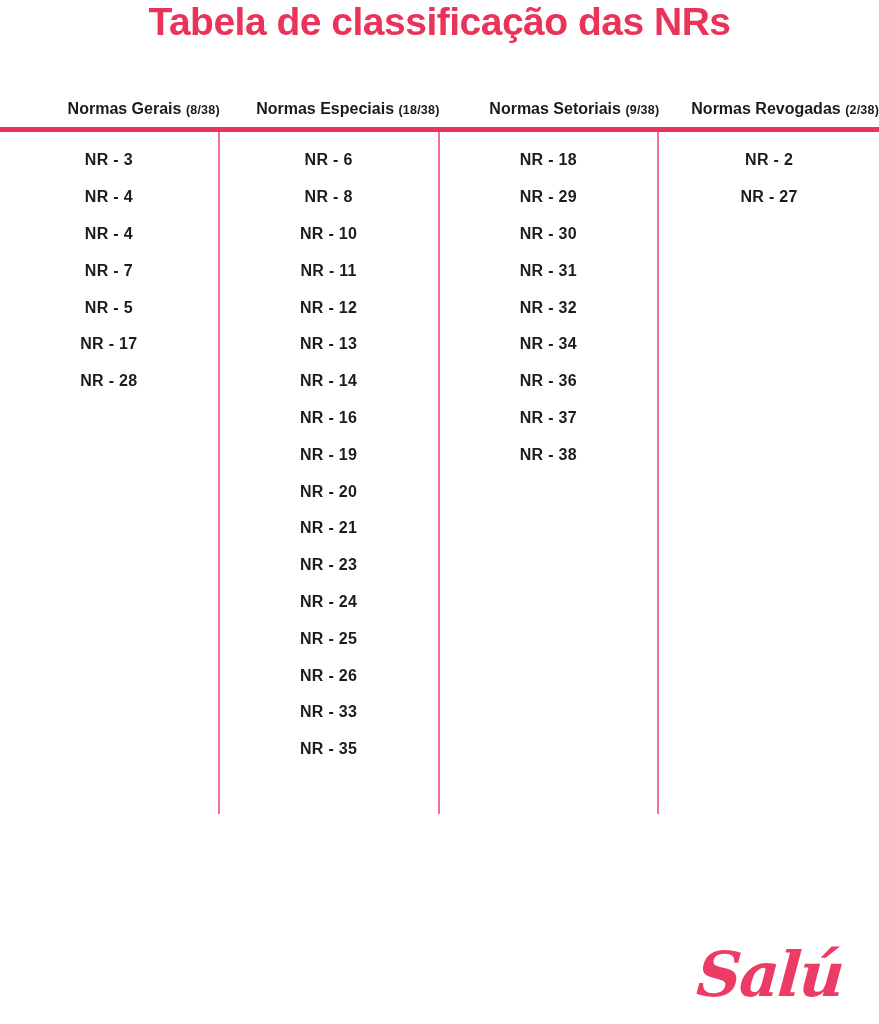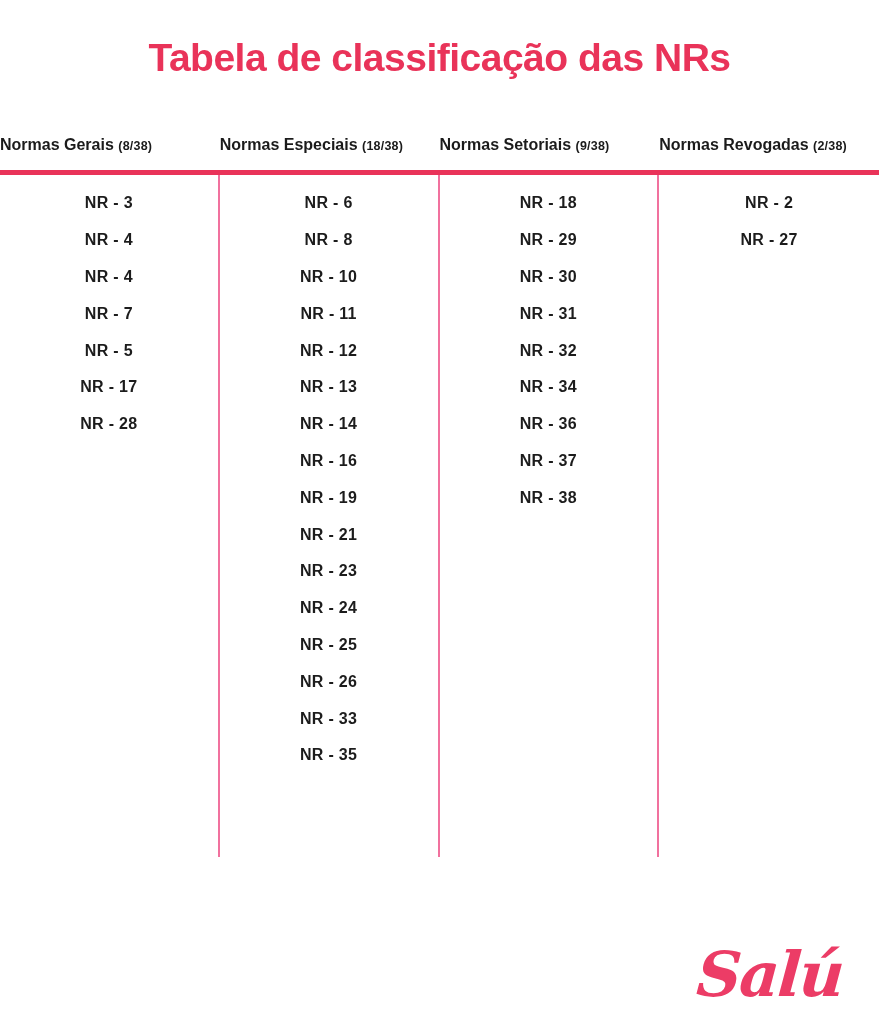--- a/index.html
+++ b/index.html
@@ -7,38 +7,37 @@
   .page {
     position: relative;
     width: 879px;
     height: 1024px;
     background: #ffffff;
     overflow: hidden;
     font-family: "Liberation Sans", sans-serif;
     color: #1b1b1b;
   }
   .title {
-    margin-top: 36px;
     text-align: center;
     font-size: 39px;
     font-weight: 800;
     letter-spacing: -0.5px;
     color: #e93359;
   }
   .headers {
     display: grid;
     grid-template-columns: repeat(4, 1fr);
     margin-top: 56px;
     align-items: end;
   }
   .hcell {
-    text-align: left;
+    text-align: right;
     font-size: 16px;
     font-weight: 700;
-    padding-bottom: 16px;
+    padding-bottom: 9px;
     white-space: nowrap;
   }
   .hcell .count {
     font-size: 12.5px;
     font-weight: 600;
     letter-spacing: 0.2px;
   }
   .rule {
     width: 100%;
     height: 5px;
@@ -122,20 +121,21 @@
         <div class="list">
             <div class="item">NR - 6</div>
             <div class="item">NR - 8</div>
             <div class="item">NR - 10</div>
             <div class="item">NR - 11</div>
             <div class="item">NR - 12</div>
             <div class="item">NR - 13</div>
             <div class="item">NR - 14</div>
             <div class="item">NR - 16</div>
             <div class="item">NR - 19</div>
+            <div class="item">NR - 20</div>
             <div class="item">NR - 21</div>
             <div class="item">NR - 23</div>
             <div class="item">NR - 24</div>
             <div class="item">NR - 25</div>
             <div class="item">NR - 26</div>
             <div class="item">NR - 33</div>
             <div class="item">NR - 35</div>
           </div>
       </div>
       <div class="col">

